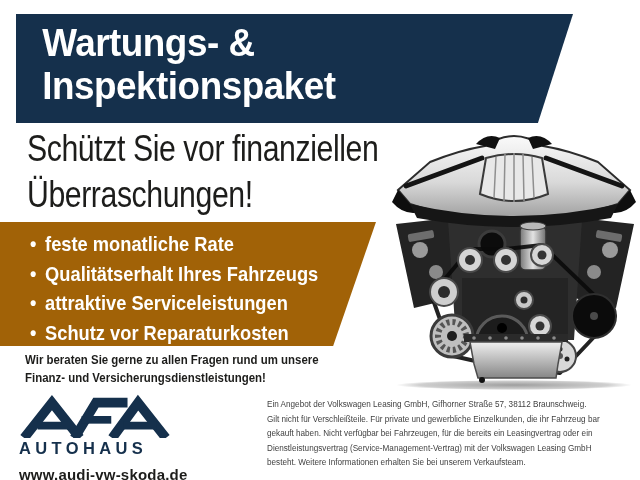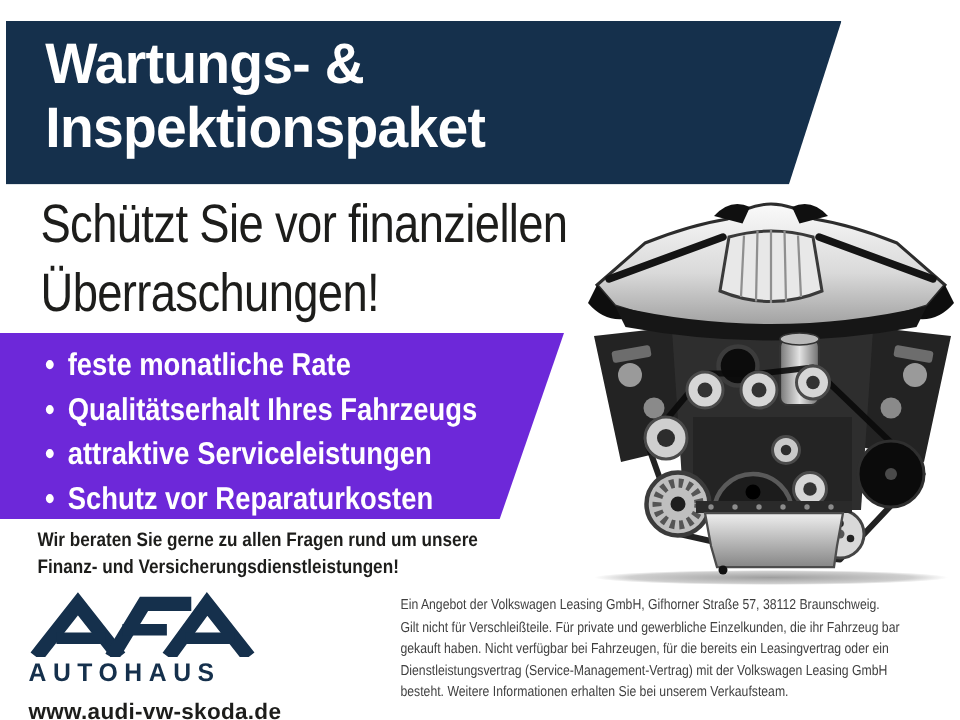--- a/index.html
+++ b/index.html
@@ -3,39 +3,39 @@
 <meta charset="utf-8">
 <style>
   html,body{margin:0;padding:0;}
   body{
     width:640px;height:480px;position:relative;overflow:hidden;
     background:#ffffff;
     font-family:"Liberation Sans","DejaVu Sans",sans-serif;
   }
   
   .banner{
-    position:absolute;left:4px;top:14px;width:557px;height:109px;
+    position:absolute;left:16px;top:14px;width:557px;height:109px;
     background:#15304C;
     clip-path:polygon(0 0,100% 0,93.7% 100%,0 100%);
   }
   .banner-text{
     padding:8px 0 0 27px;color:#ffffff;font-weight:700;
     font-size:38px;line-height:43px;letter-spacing:-0.5px;
     transform:scaleX(0.97);transform-origin:left top;white-space:nowrap;
   }
   
   .headline{
     position:absolute;left:27px;top:126px;color:#1d1d1b;
     font-size:36px;line-height:46px;font-weight:400;letter-spacing:-0.5px;
     transform:scaleX(0.84);transform-origin:left top;white-space:nowrap;
   }
   
   .bullet-box{
     position:absolute;left:0;top:222px;width:376px;height:124px;
-    background:#6d28d9;
+    background:#a16207;
     clip-path:polygon(0 0,100% 0,88.6% 100%,0 100%);
   }
   .bullet-list{list-style:none;margin:0;padding:7px 0 0 30px;}
   .bullet-list li{
     color:#ffffff;font-weight:700;font-size:21px;line-height:29.5px;
     transform:scaleX(0.87);transform-origin:left center;white-space:nowrap;
   }
   .bullet-glyph{margin-right:10px;}
   
   .advice{

